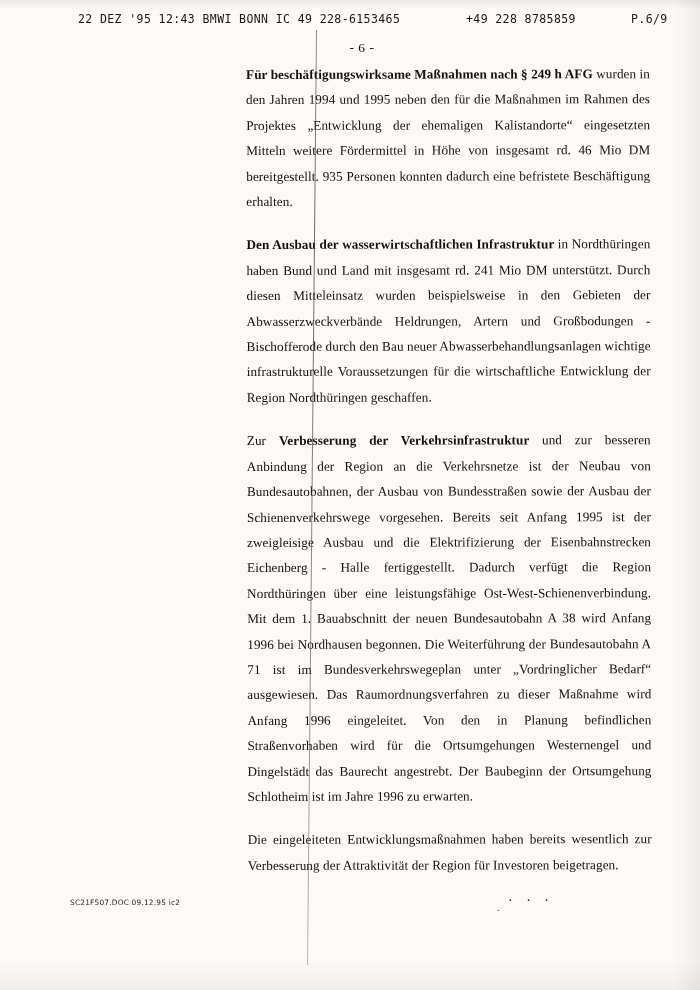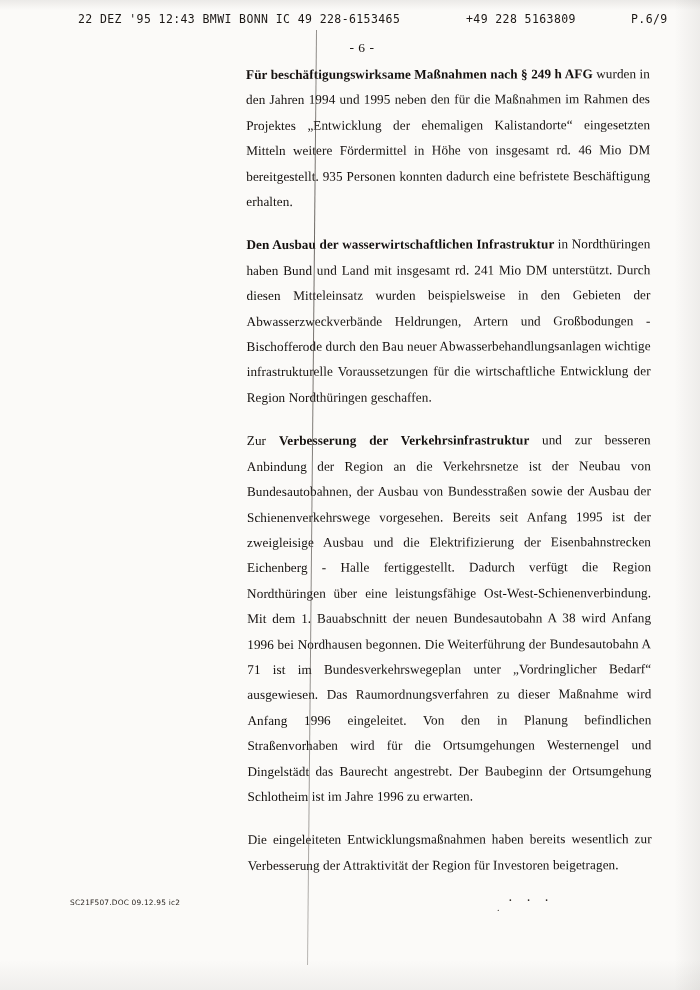--- a/index.html
+++ b/index.html
@@ -155,21 +155,21 @@
 </style>
 </head>
 <body>
 
 <div id="page">
 
   <div class="edge-shade-top"></div>
 
   <div class="fax-header">
     <span class="fax-left">22 DEZ  '95 12:43 BMWI BONN IC 49 228-6153465</span>
-    <span class="fax-right">+49 228 5163809</span>
+    <span class="fax-right">+49 228 8785859</span>
     <span class="fax-page">P.6/9</span>
   </div>
 
   <div class="page-num">
     <span>- 6 -</span>
   </div>
 
   <div class="body-block">
     <p class="para" id="p1"><b>Für beschäftigungswirksame Maßnahmen nach § 249 h AFG </b><span>wurden in den Jahren 1994 und 1995 neben den für die Maßnahmen im Rahmen des Projektes „Entwicklung der ehemaligen Kalistandorte“ eingesetzten Mitteln weitere Fördermittel in Höhe von insgesamt rd. 46 Mio DM bereitgestellt. 935 Personen konnten dadurch eine befristete Beschäftigung erhalten.</span></p>
     <p class="para gap-top" id="p2"><b>Den Ausbau der wasserwirtschaftlichen Infrastruktur </b><span>in Nordthüringen haben Bund und Land mit insgesamt rd. 241 Mio DM unterstützt. Durch diesen Mitteleinsatz wurden beispielsweise in den Gebieten der Abwasserzweckverbände Heldrungen, Artern und Großbodungen - Bischofferode durch den Bau neuer Abwasserbehandlungsanlagen wichtige infrastrukturelle Voraussetzungen für die wirtschaftliche Entwicklung der Region Nordthüringen geschaffen.</span></p>

